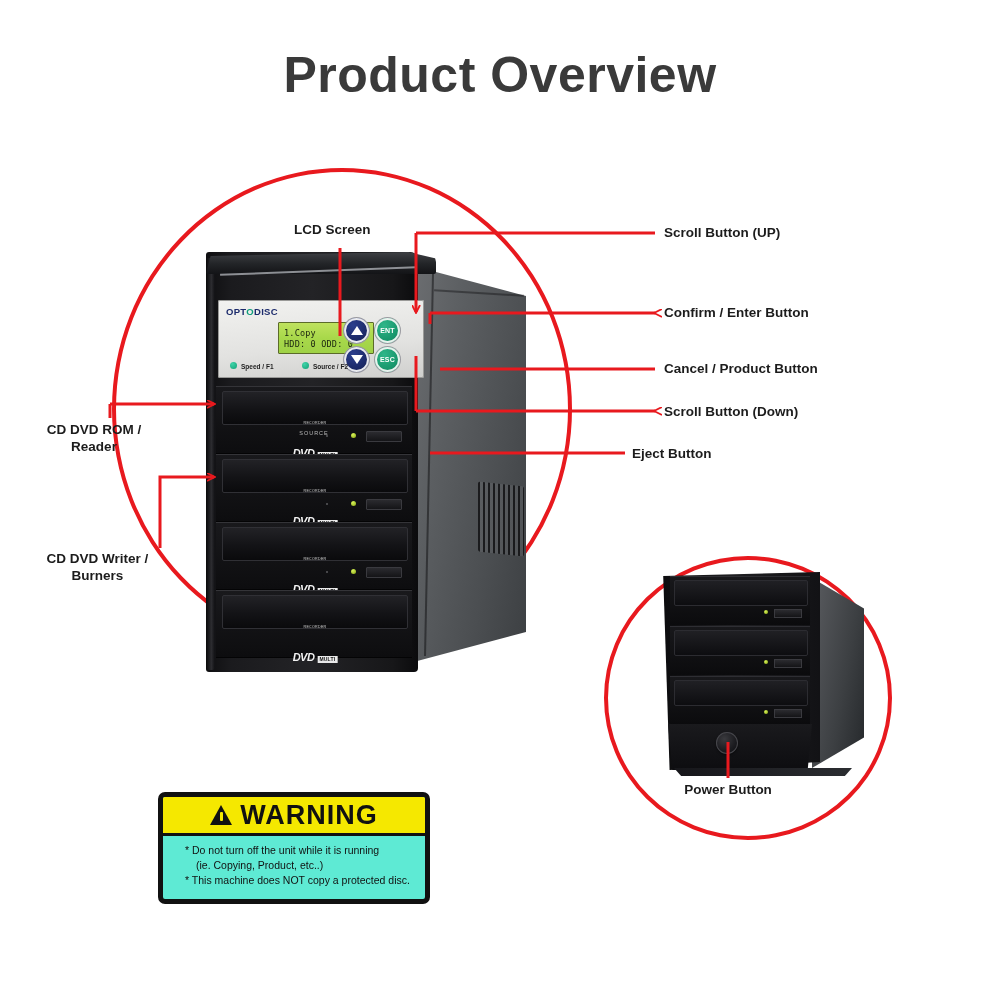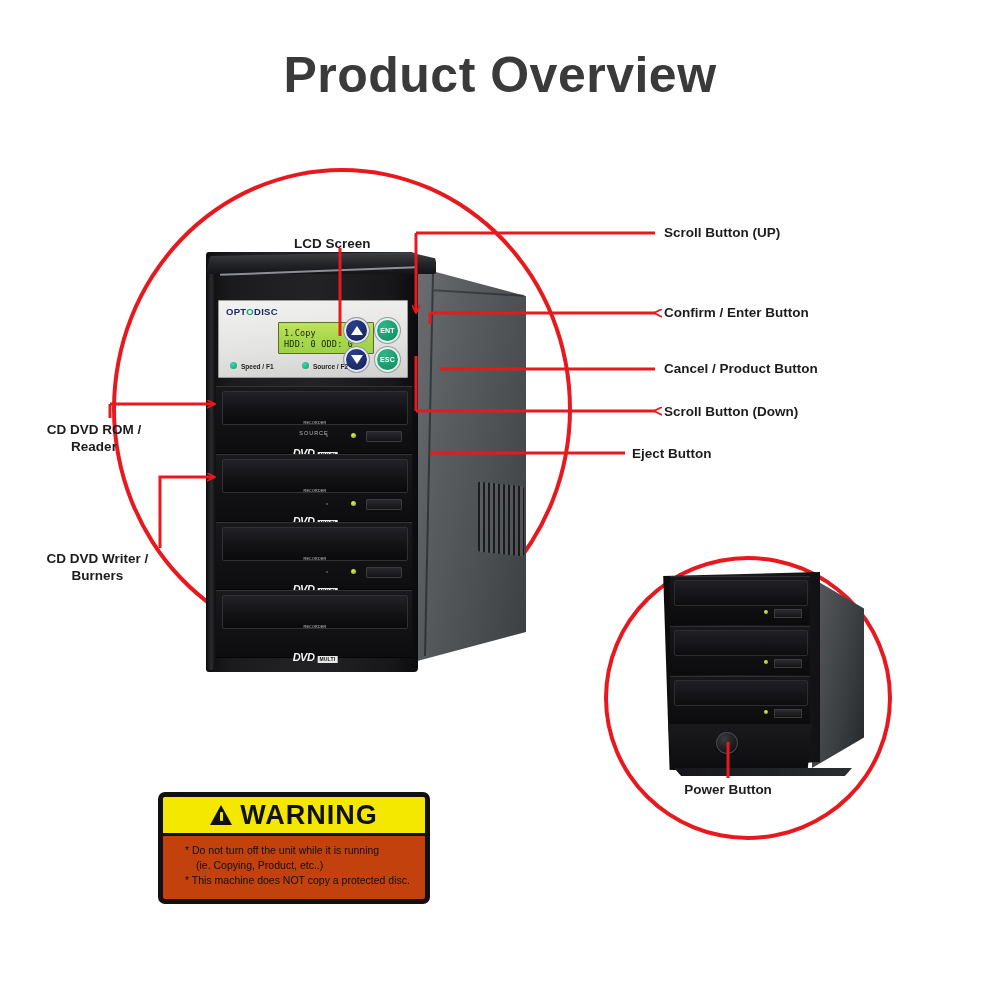--- a/index.html
+++ b/index.html
@@ -105,21 +105,21 @@
     left: 10px; top: 6px;
     width: 9px; height: 412px;
     background: linear-gradient(90deg,#090909 0%, #2c2c30 60%, #101013 100%);
     border-radius: 3px;
   }
 
   
   #panel {
     position: absolute;
     left: 22px; top: 48px;
-    width: 190px; height: 78px;
+    width: 206px; height: 78px;
     background: linear-gradient(175deg,#f2f2f0 0%, #e2e2e0 60%, #cfcfcd 100%);
     border-radius: 2px;
     box-shadow: inset 0 0 0 1px #9a9a98;
   }
   #logo {
     position: absolute;
     left: 8px; top: 6px;
     font-size: 9.5px;
     font-weight: bold;
     color: #1b2a6b;
@@ -368,21 +368,21 @@
   
   .callout {
     position: absolute;
     font-size: 13.5px;
     font-weight: bold;
     color: #1c1c1c;
     white-space: pre-line;
     line-height: 1.25;
   }
 
-  #lbl-lcd      { left: 294px;  top: 236px; }
+  #lbl-lcd      { left: 294px;  top: 222px; }
   #lbl-up       { left: 664px;  top: 225px; }
   #lbl-enter    { left: 664px;  top: 305px; }
   #lbl-escape   { left: 664px;  top: 361px; }
   #lbl-scrolldn { left: 664px;  top: 404px; }
   #lbl-eject    { left: 632px;  top: 446px; }
   #lbl-rom      { left: 14px;   top: 422px; width: 160px; text-align: center; }
   #lbl-writer   { left: 10px;   top: 551px; width: 175px; text-align: center; }
   #lbl-power    { left: 648px;  top: 782px; width: 160px; text-align: center; }
 
   
@@ -391,21 +391,21 @@
     left: 0; top: 0;
     width: 1000px; height: 1000px;
     pointer-events: none;
   }
 
   
   #warning {
     position: absolute;
     left: 158px; top: 792px;
     width: 272px; height: 112px;
-    background: #c2410c;
+    background: #5eead4;
     border: 5px solid #111111;
     border-radius: 7px;
     box-sizing: border-box;
     overflow: hidden;
   }
   #warn-head {
     height: 36px;
     background: #f5e800;
     border-bottom: 3px solid #111111;
     display: flex;

